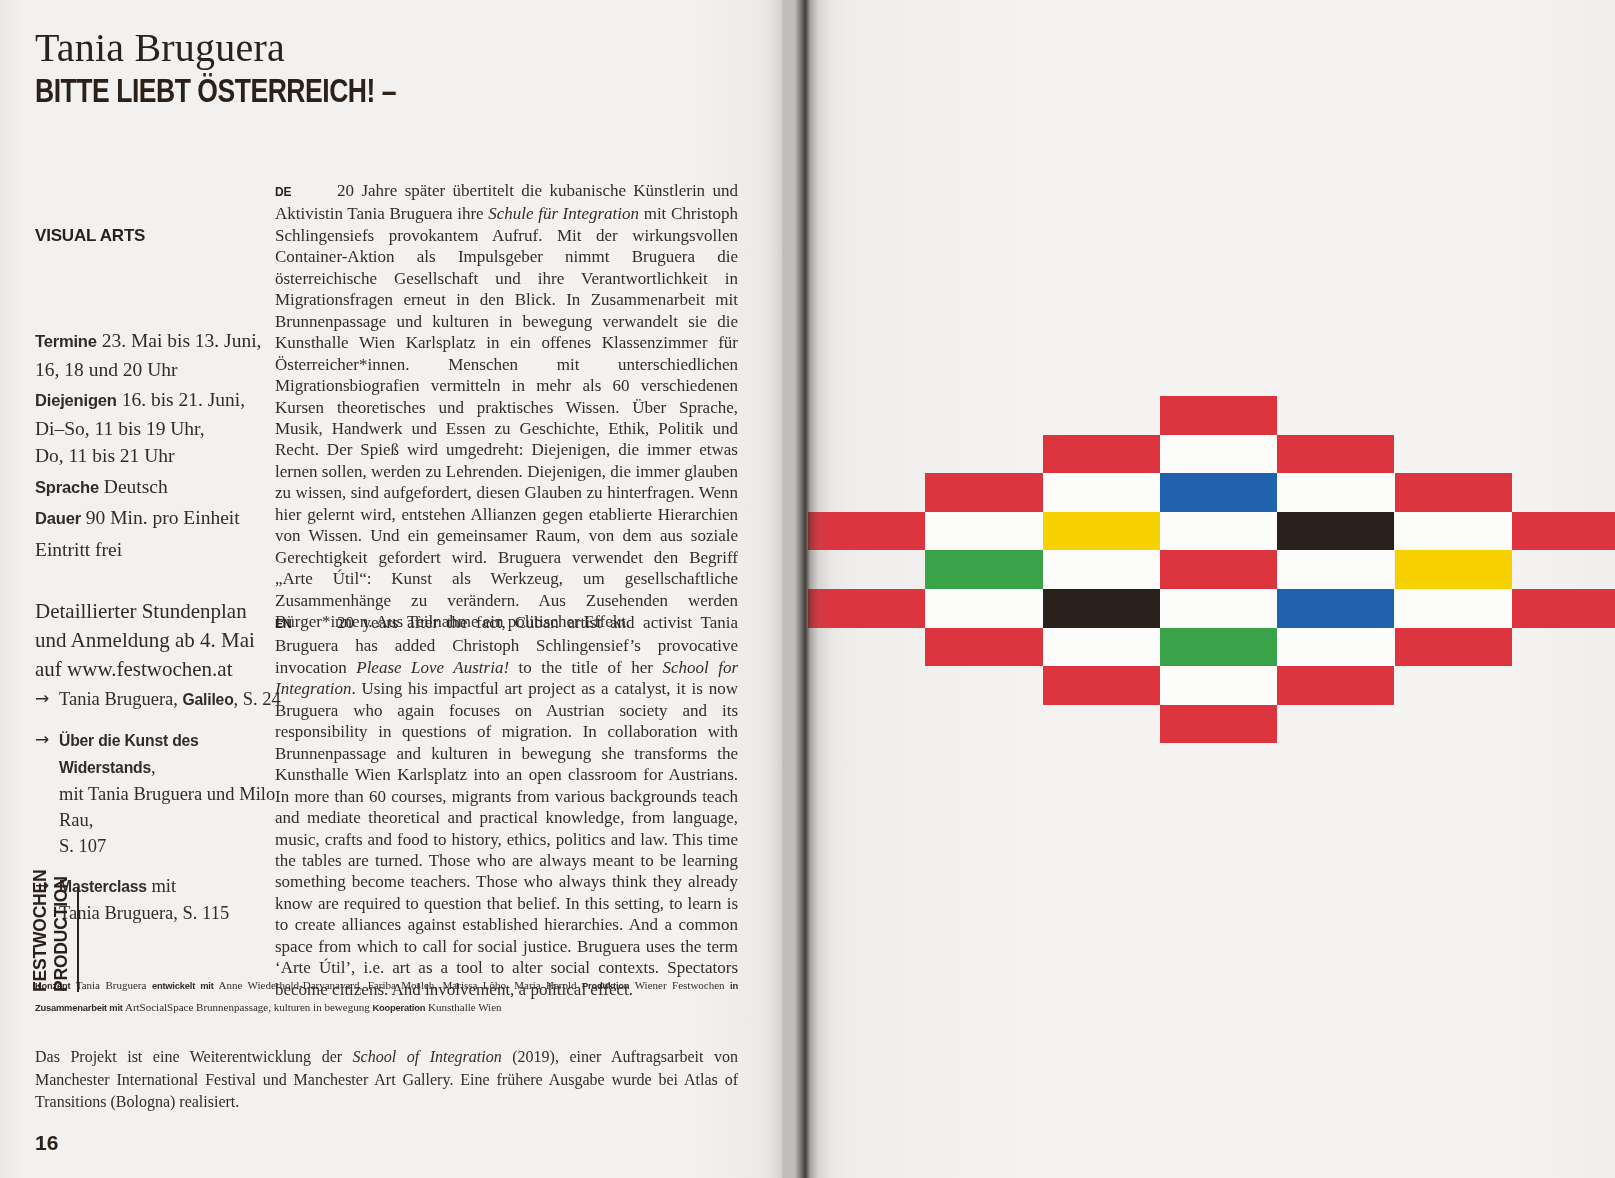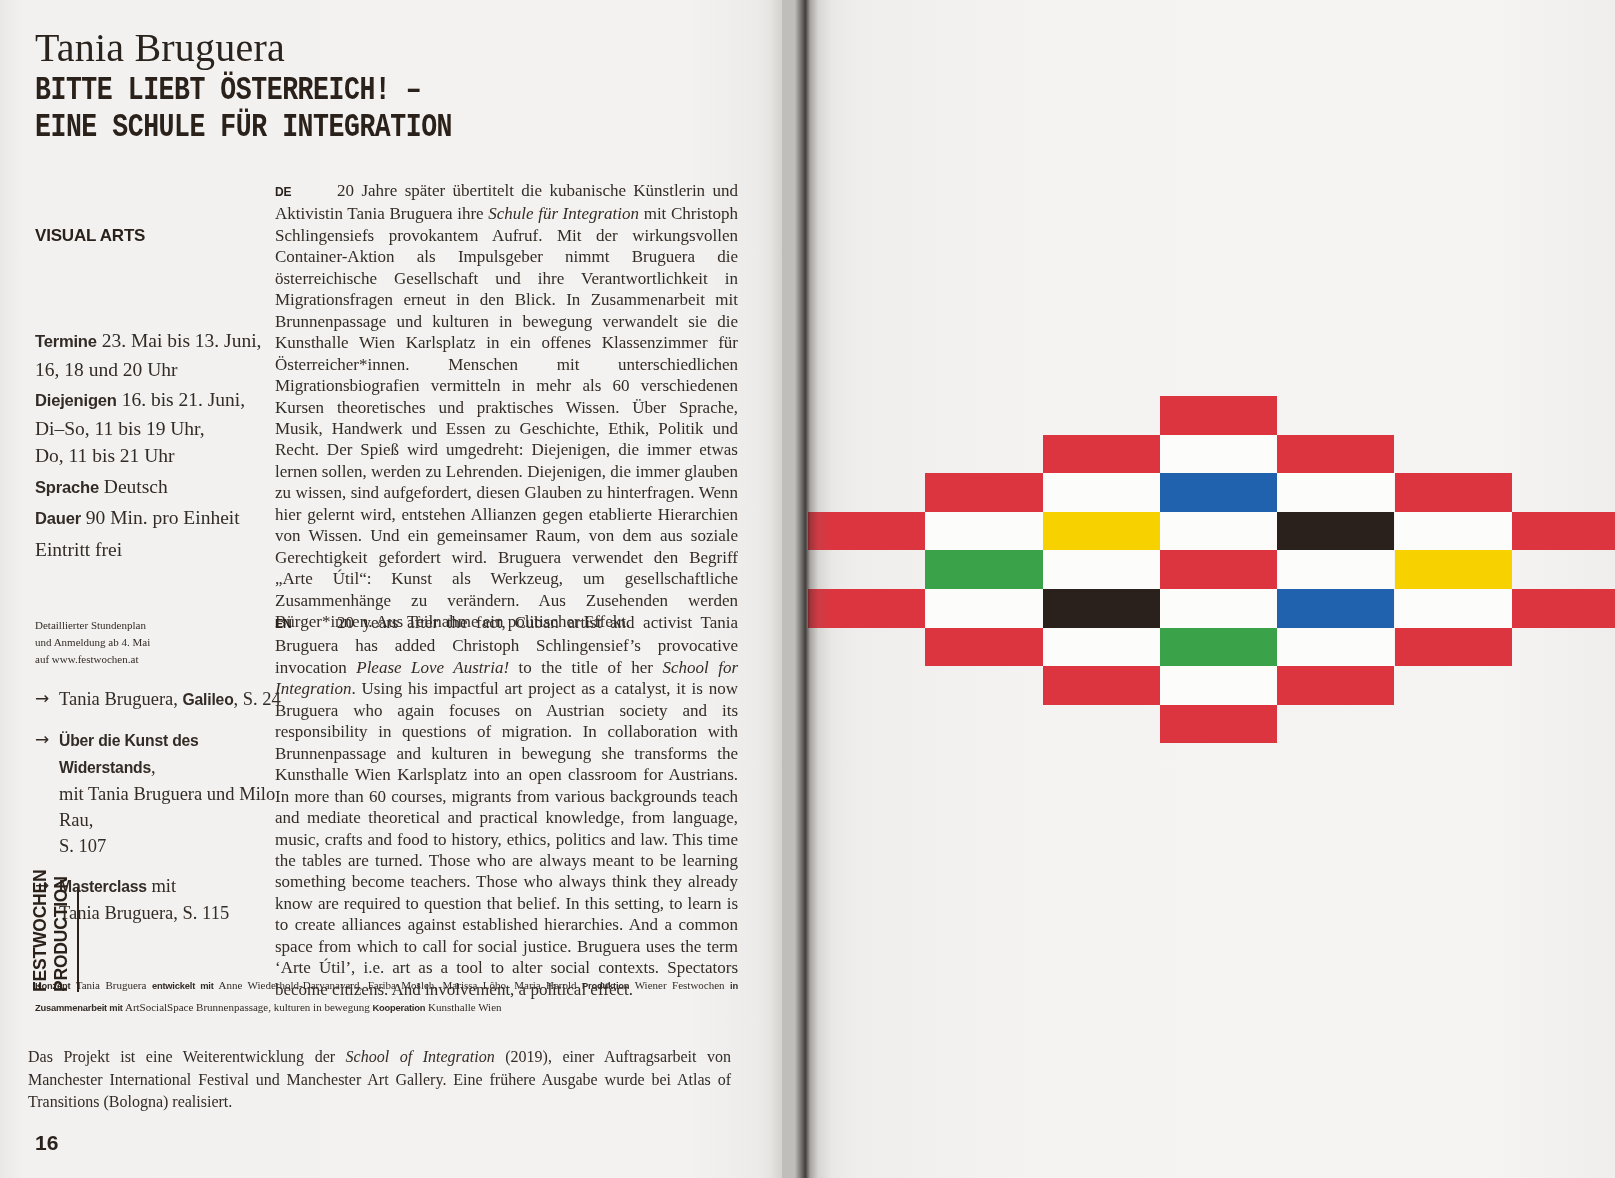--- a/index.html
+++ b/index.html
@@ -12,71 +12,70 @@
   .page-right{position:absolute;left:782px;top:0;width:833px;height:1178px;
     background:linear-gradient(90deg,#c9c7c4 0%,#e3e2e0 3%,#efeeec 9%,#f4f3f1 30%,#f5f4f2 85%,#efeeec 100%);}
   .fold-shadow{position:absolute;left:770px;top:0;width:62px;height:1178px;z-index:30;pointer-events:none;
     background:linear-gradient(90deg,rgba(90,85,80,0) 0%,rgba(90,85,80,0.18) 40%,rgba(25,21,18,0.8) 57%,rgba(55,50,46,0.35) 65%,rgba(110,105,100,0.12) 78%,rgba(110,105,100,0) 100%);}
 
   
   .sb{font-family:"Liberation Sans",sans-serif;font-weight:700;font-size:0.85em;letter-spacing:-0.2px;}
   .si{font-style:italic;}
 
   .artist{position:absolute;left:35px;top:24px;font-size:40px;color:#2a231d;letter-spacing:0.2px;}
-  .headline{position:absolute;left:35px;top:72px;font-family:Liberation Mono, monospace;
+  .headline{position:absolute;left:35px;top:72px;font-family:Liberation Sans, sans-serif;
     font-weight:700;font-size:34px;line-height:37px;color:#2b211b;letter-spacing:-0.6px;}
   .headline .hl{display:block;}
   .headline .hl span{display:inline-block;transform:scaleX(0.78);transform-origin:0 50%;white-space:nowrap;}
 
   .category{position:absolute;left:35px;top:226px;font-family:"Liberation Sans",sans-serif;
     font-weight:700;font-size:17px;letter-spacing:-0.2px;color:#2b211b;}
 
   .details{position:absolute;left:35px;top:327px;width:242px;font-size:19.5px;line-height:27.5px;}
   .detail-item{white-space:pre-line;margin-bottom:3px;}
 
-  .schedule-note{position:absolute;left:35px;top:617px;width:220px;font-size:11px;line-height:17px;white-space:pre-line;}
+  .schedule-note{position:absolute;left:35px;top:597px;width:220px;font-size:21px;line-height:29px;white-space:pre-line;}
 
   .xrefs{position:absolute;left:35px;top:686px;width:250px;font-size:18.5px;line-height:26px;}
   .xref{position:relative;padding-left:24px;margin-bottom:14px;}
   .xref-text{white-space:pre-line;}
   .arrow{position:absolute;left:0;top:-1px;font-family:"DejaVu Sans",sans-serif;font-size:17px;}
 
   .production{position:absolute;left:30px;top:888px;height:104px;z-index:5;
     writing-mode:vertical-rl;transform:rotate(180deg);
     font-family:"Liberation Sans",sans-serif;font-weight:700;font-size:17.5px;line-height:21px;
     letter-spacing:-0.2px;color:#2b211b;border-left:2px solid #2b211b;padding-left:5px;}
   .production .pl{display:block;}
 
   .body-col{position:absolute;left:275px;width:463px;font-size:17px;line-height:21.45px;
     text-align:justify;color:#342c26;}
   .body-de{top:180px;}
   .body-en{top:612px;}
   .lang-label{display:inline-block;width:62px;font-family:"Liberation Sans",sans-serif;
     font-weight:700;font-size:12px;letter-spacing:-0.1px;color:#2b211b;}
 
   .credits{position:absolute;left:35px;top:975px;width:703px;font-size:11px;line-height:21.3px;text-align:justify;}
-  .project-note{position:absolute;left:28px;top:1046px;width:703px;font-size:16px;line-height:22.5px;text-align:justify;}
+  .project-note{position:absolute;left:35px;top:1046px;width:703px;font-size:16px;line-height:22.5px;text-align:justify;}
 
   .page-number{position:absolute;left:35px;top:1131px;font-family:"Liberation Sans",sans-serif;
     font-weight:700;font-size:21px;color:#2b211b;}
 
   .mosaic{position:absolute;left:0;top:0;width:1615px;height:1178px;z-index:10;pointer-events:none;}
   .cell{position:absolute;}
 </style>
 </head>
 <body>
 
 <div class="spread">
 
   <div class="page-left">
     <div class="artist">Tania Bruguera</div>
 
     <div class="headline">
       <span class="hl"><span>BITTE LIEBT ÖSTERREICH! –</span></span>
-      <span class="hl"><span>EINE SCHULE FÜR INTEGRATION</span></span>
     </div>
 
     <div class="category">VISUAL ARTS</div>
 
     <div class="details">
         <div class="detail-item"><span class="sb">Termine</span><span> 23. Mai bis 13. Juni,
 16, 18 und 20 Uhr</span></div>
         <div class="detail-item"><span class="sb">Diejenigen</span><span> 16. bis 21. Juni,
 Di–So, 11 bis 19 Uhr,
 Do, 11 bis 21 Uhr</span></div>

